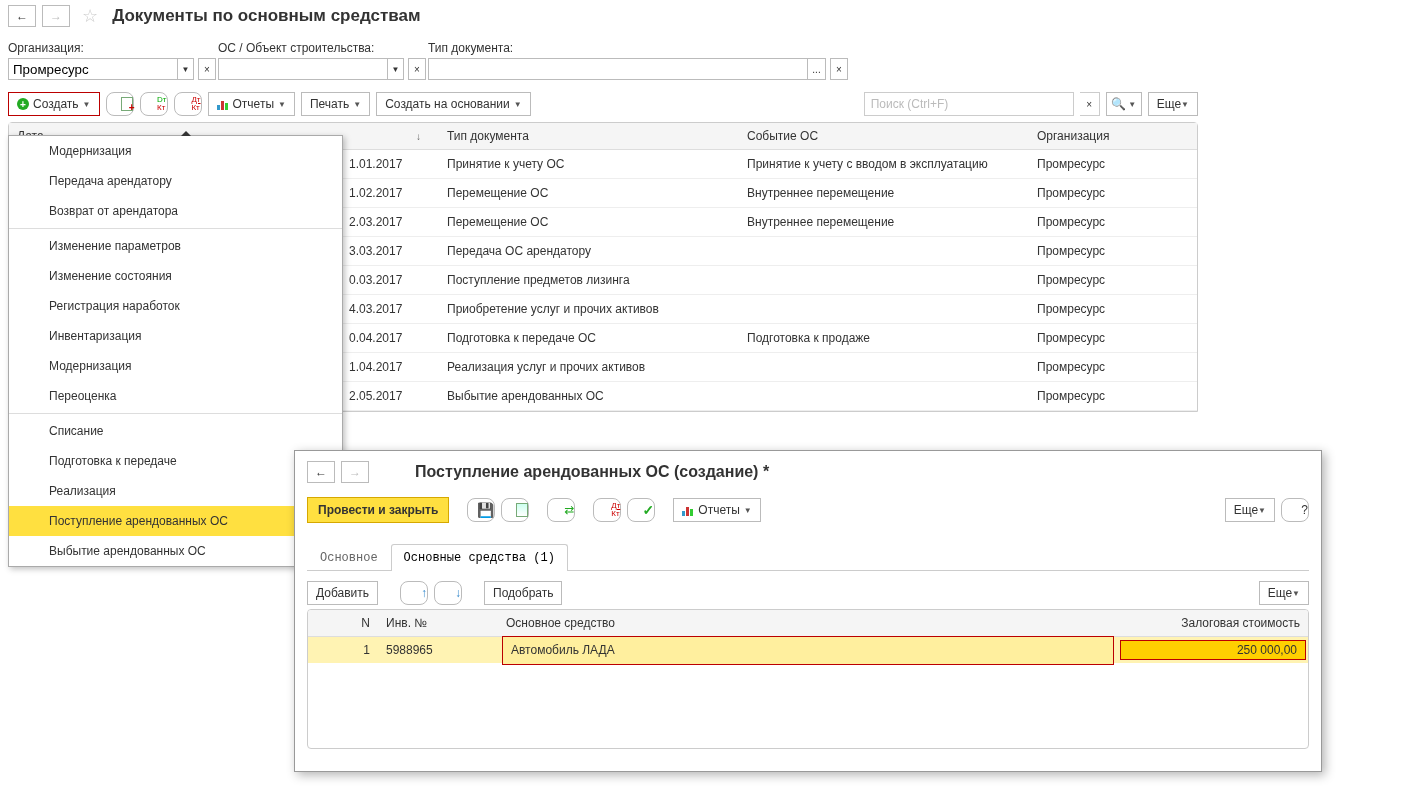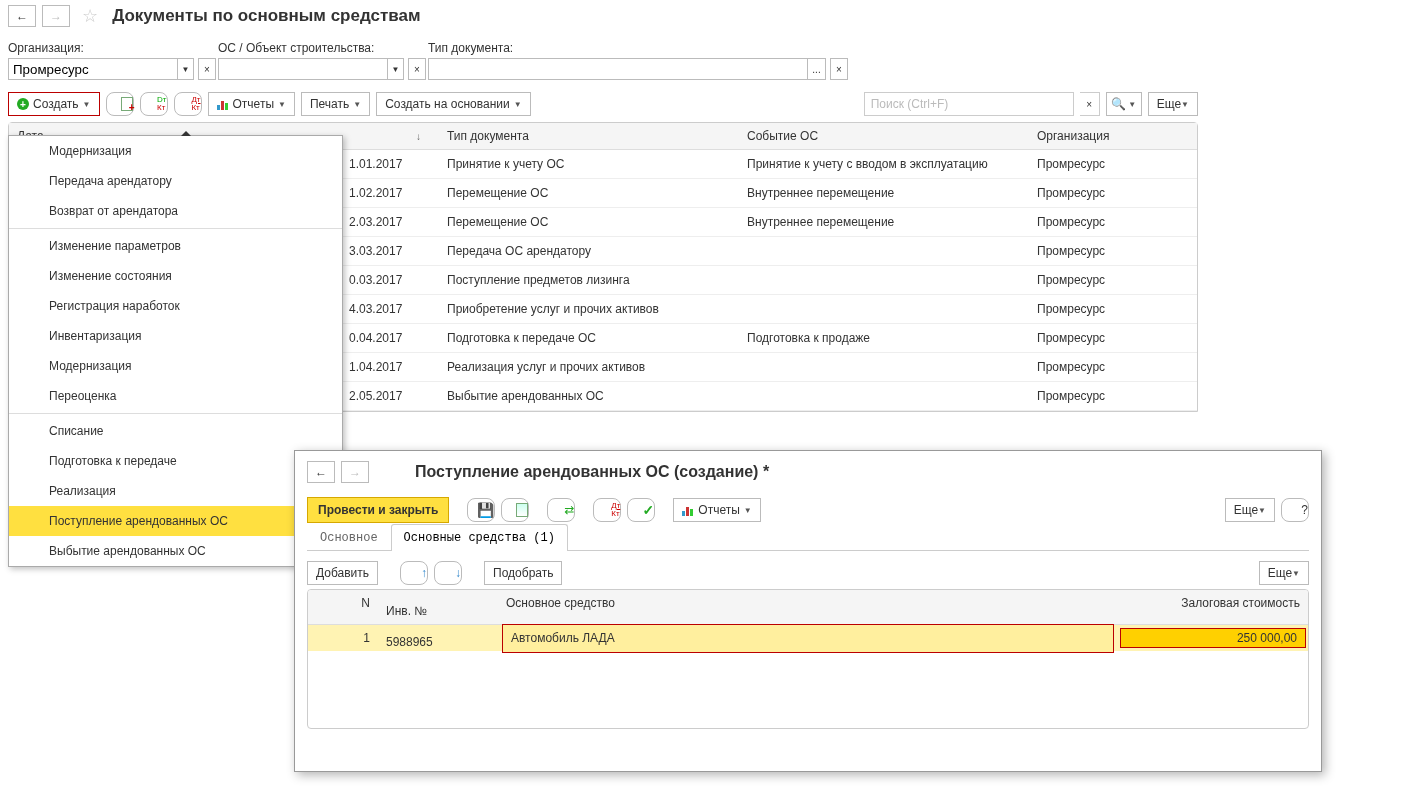--- a/index.html
+++ b/index.html
@@ -217,21 +217,21 @@
 .sub-title {
   font-size: 16px;
   font-weight: bold;
   margin-left: 40px;
   flex: 1;
 }
 .sub-toolbar {
   display: flex;
   align-items: center;
   gap: 6px;
-  margin-bottom: 0;
+  margin-bottom: 20px;
 }
 .btn-yellow {
   background: #ffe040;
   border: 1px solid #d6a800;
   font-weight: bold;
   padding: 0 10px;
   height: 26px;
   display: inline-flex;
   align-items: center;
 }
@@ -275,21 +275,21 @@
   border-radius: 4px;
   height: 140px;
   overflow: hidden;
 }
 .sub-thead {
   display: flex;
   background: #f5f5f5;
   border-bottom: 1px solid #ddd;
 }
 .sc-n { width: 70px; text-align: right; }
-.sc-inv { width: 120px; margin-top: 8px; }
+.sc-inv { width: 120px; }
 .sc-os { flex: 1; }
 .sc-cost { width: 190px; text-align: right; }
 .sub-trow {
   display: flex;
   height: 26px;
   align-items: center;
   background: #fff3b3;
 }
 .sub-trow .td { padding: 4px 8px; }
 .os-input {

